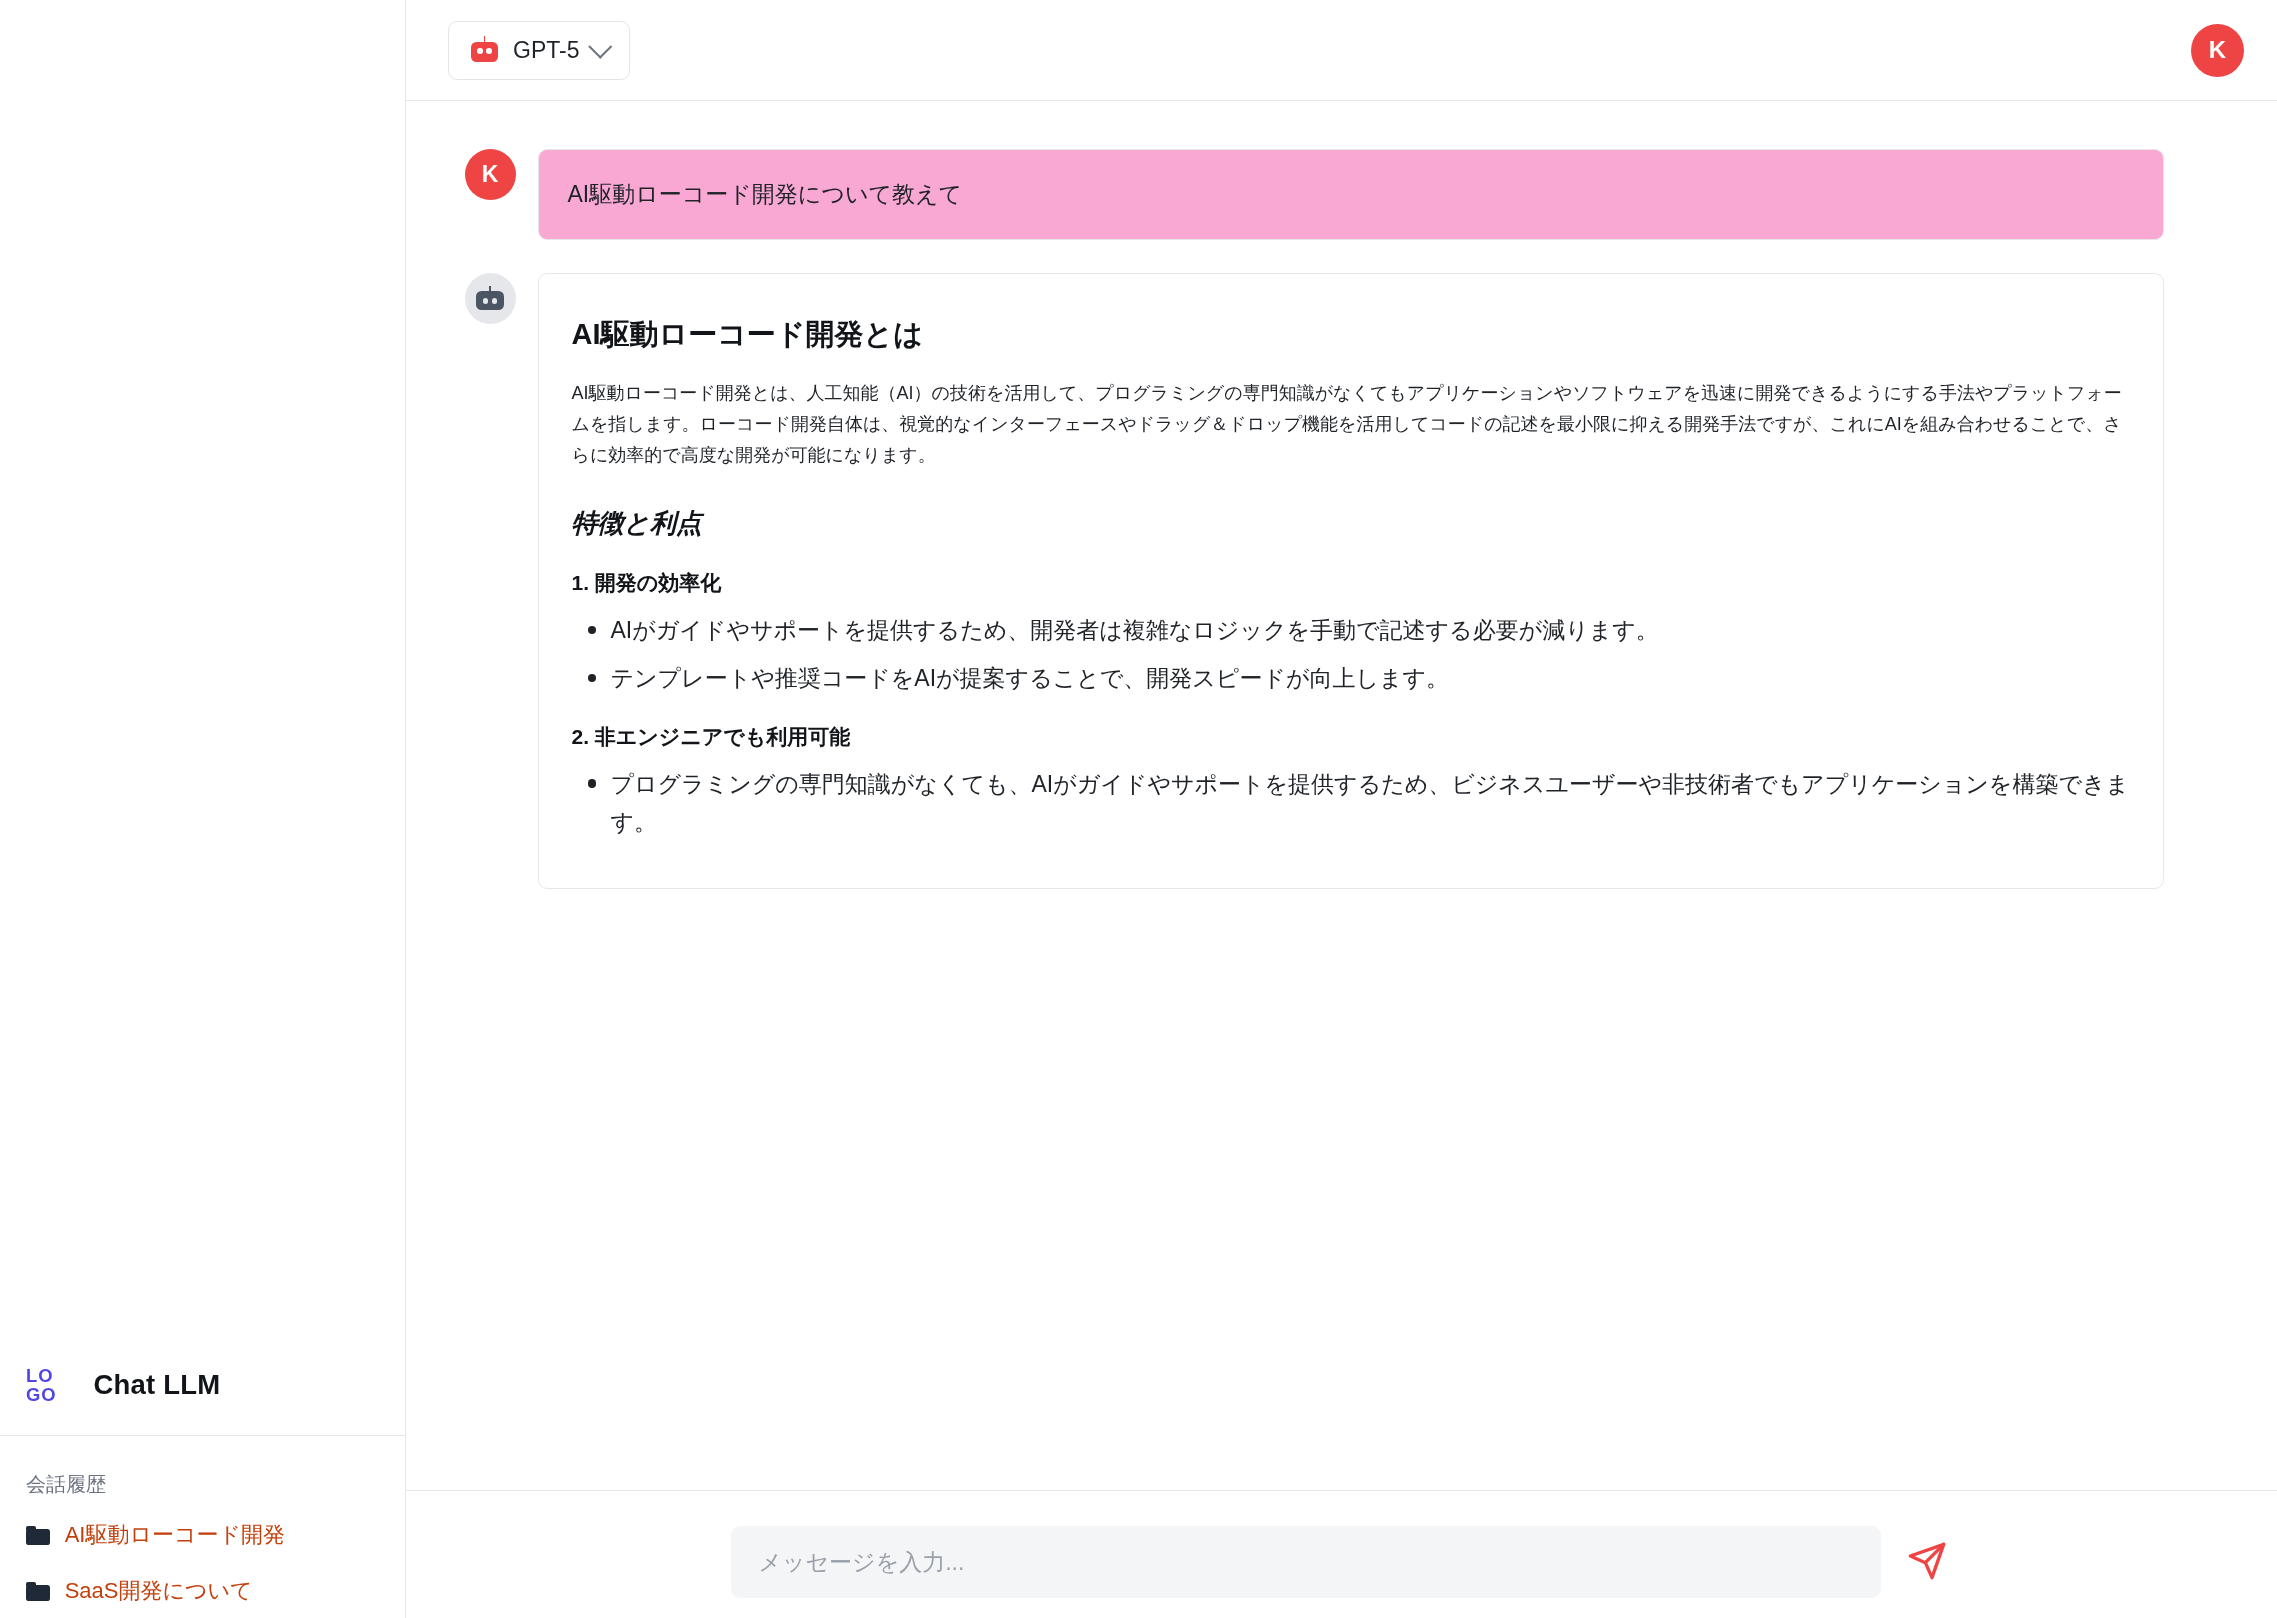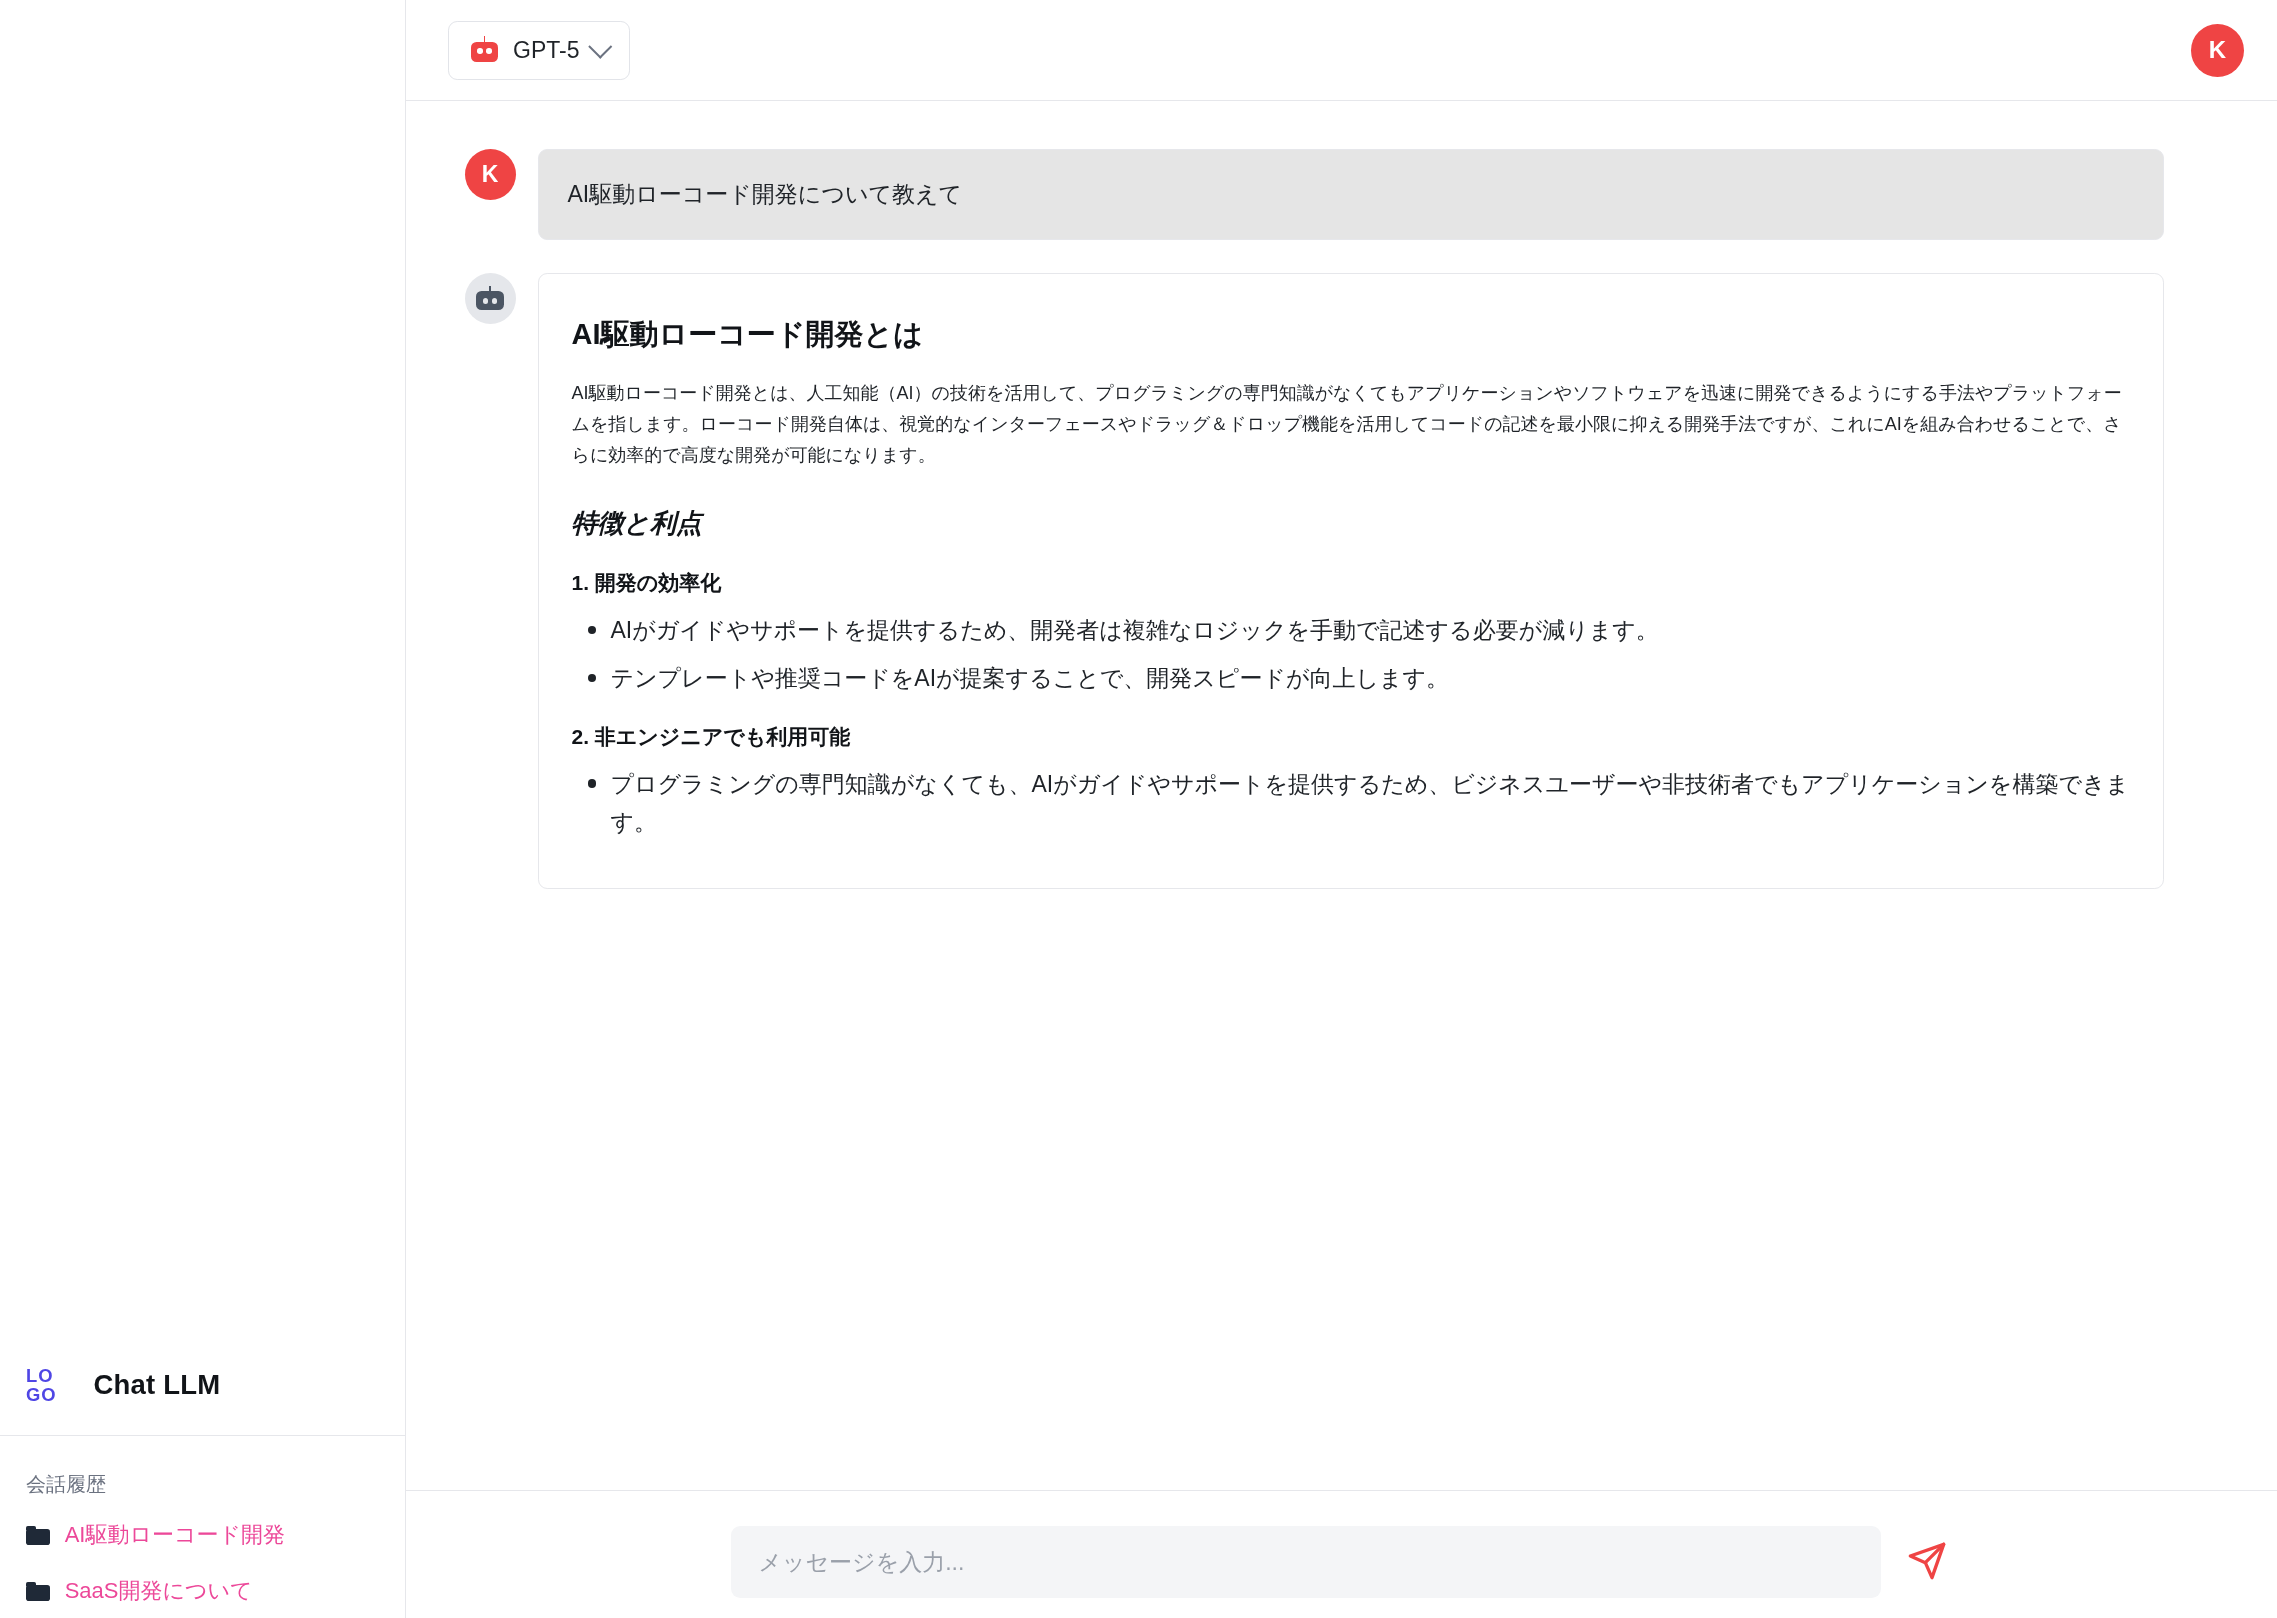--- a/index.html
+++ b/index.html
@@ -63,21 +63,21 @@
   .history-list {
     display: flex;
     flex-direction: column;
   }
   .history-item {
     display: flex;
     align-items: center;
     gap: 14.7px;
     padding: 13px 26px;
     font-size: 22px;
-    color: #ec4899;
+    color: #c2410c;
     cursor: pointer;
   }
   .folder-icon {
     width: 24px;
     height: 19px;
     position: relative;
     flex: 0 0 auto;
   }
   .folder-icon .tab {
     position: absolute;
@@ -229,21 +229,21 @@
   .bubble {
     flex: 1;
     border: 0.9px solid #e6e7eb;
     border-radius: 9.2px;
     padding: 26px 29px;
     font-size: 23px;
     line-height: 1.62;
     color: #1f2328;
     min-width: 0;
   }
-  .bubble.user { background: #e5e5e5; }
+  .bubble.user { background: #f9a8d4; }
   .bubble.bot { background: #ffffff; padding: 37px 33px 37px 33px; }
 
   .bubble.bot h2 {
     font-size: 29px;
     font-weight: bold;
     margin-bottom: 20px;
     color: #111418;
   }
   .bubble.bot p {
     font-size: 18px;

